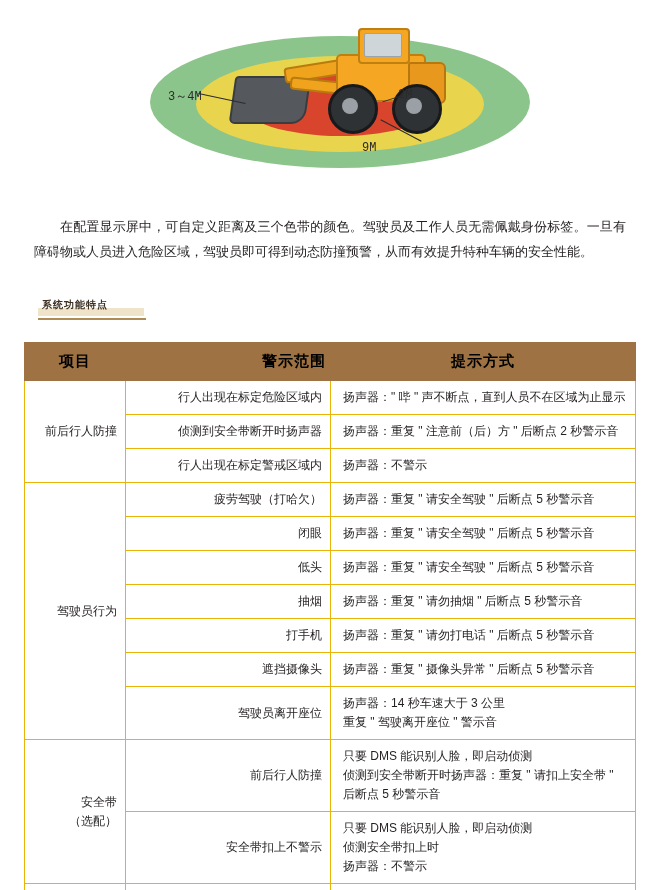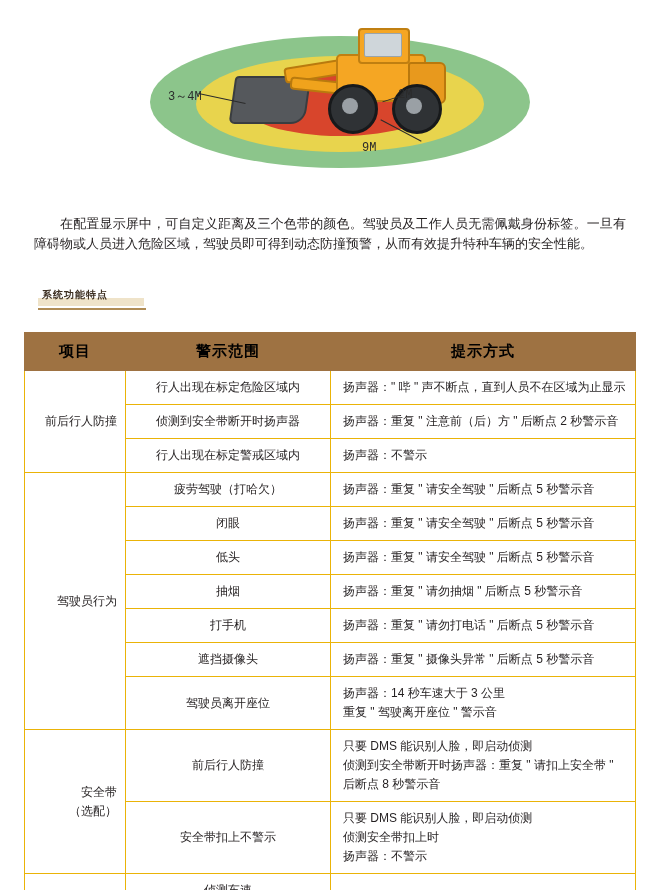--- a/index.html
+++ b/index.html
@@ -153,21 +153,21 @@
     border-top: 1px solid #2b2b2b;
   }
   .lead-34 { left: 48px; top: 80px; width: 48px; transform: rotate(12deg); }
   .lead-2m { left: 232px; top: 80px; width: 22px; transform: rotate(-18deg); }
   .lead-3m { left: 228px; top: 112px; width: 46px; transform: rotate(28deg); }
 
   
   .para {
     margin: 26px 34px 0 34px;
     font-size: 13px;
-    line-height: 20px;
+    line-height: 25px;
     color: #231f20;
     text-align: justify;
     text-indent: 26px;
   }
 
   
   .sec-head {
     margin: 30px 0 0 42px;
     display: inline-block;
     position: relative;
@@ -219,21 +219,21 @@
   }
   table.spec td {
     border: 1px solid #eab308;
     font-size: 12px;
     color: #231f20;
     padding: 7px 8px;
     line-height: 19px;
     vertical-align: middle;
   }
   .col-item { width: 92px; text-align: center; }
-  .col-range { width: 196px; text-align: center; }
+  .col-range { width: 196px; text-align: right; }
   .col-mode { text-align: left; padding-left: 12px !important; }
   .cat-cell {
     text-align: right;
     font-size: 12.5px;
     line-height: 19px;
   }
   .nowrap-line { display: block; }
 </style>
 </head>
 <body>
@@ -363,21 +363,21 @@
           </tr>
           <tr>
             <td class="col-item cat-cell" rowspan="2">
               <span class="nowrap-line">安全带</span>
               <span class="nowrap-line">（选配）</span>
             </td>
             <td class="col-range">前后行人防撞</td>
             <td class="col-mode">
               <span class="nowrap-line">只要 DMS 能识别人脸，即启动侦测</span>
               <span class="nowrap-line">侦测到安全带断开时扬声器：重复 " 请扣上安全带 "</span>
-              <span class="nowrap-line">后断点 8 秒警示音</span>
+              <span class="nowrap-line">后断点 5 秒警示音</span>
             </td>
           </tr>
           <tr>
             <td class="col-range">安全带扣上不警示</td>
             <td class="col-mode">
               <span class="nowrap-line">只要 DMS 能识别人脸，即启动侦测</span>
               <span class="nowrap-line">侦测安全带扣上时</span>
               <span class="nowrap-line">扬声器：不警示</span>
             </td>
           </tr>

